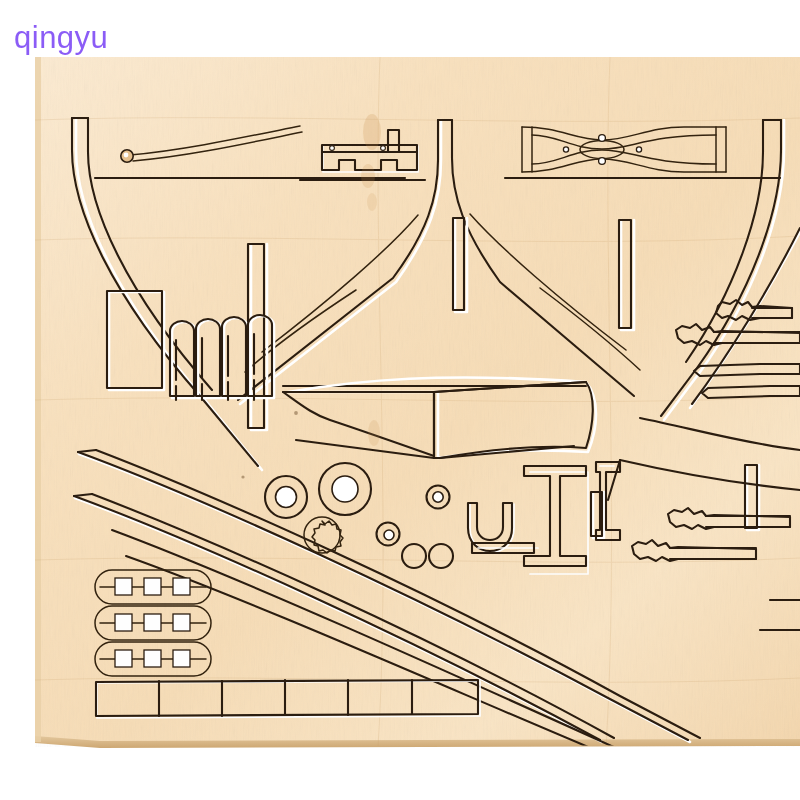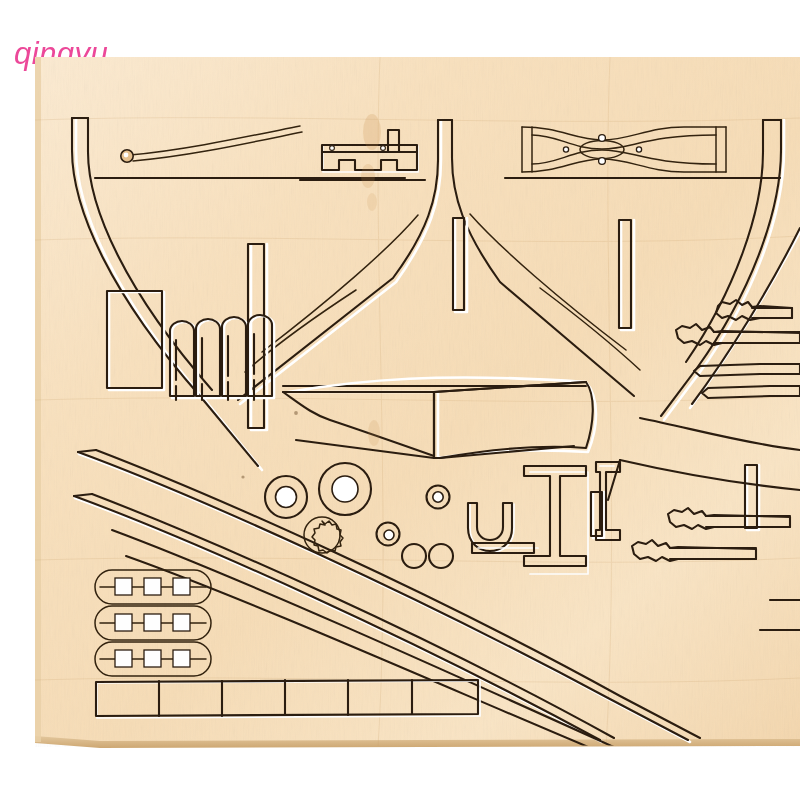--- a/index.html
+++ b/index.html
@@ -1,21 +1,21 @@
 <!DOCTYPE html>
 <html><head>
 <meta charset="utf-8">
 <style>
   html,body{margin:0;padding:0;background:#ffffff;}
   body{width:800px;height:800px;overflow:hidden;
        font-family:"Liberation Sans","DejaVu Sans",sans-serif;}
   #stage{position:relative;width:800px;height:800px;background:#ffffff;}
-  #watermark{position:absolute;left:14px;top:38px;font-size:31px;
-             font-weight:400;color:#ec4899;letter-spacing:.5px;
-             line-height:1;user-select:none;font-style:italic;}
+  #watermark{position:absolute;left:14px;top:22px;font-size:31px;
+             font-weight:400;color:#8b5cf6;letter-spacing:.5px;
+             line-height:1;user-select:none;}
   #board-wrap{position:absolute;left:0;top:0;width:800px;height:800px;}
   svg{display:block;}
   .lbl{position:absolute;opacity:0;pointer-events:none;font-size:1px;}
 </style>
 </head>
 <body>
 
 <div id="stage">
 
   <div id="watermark">qingyu</div>

